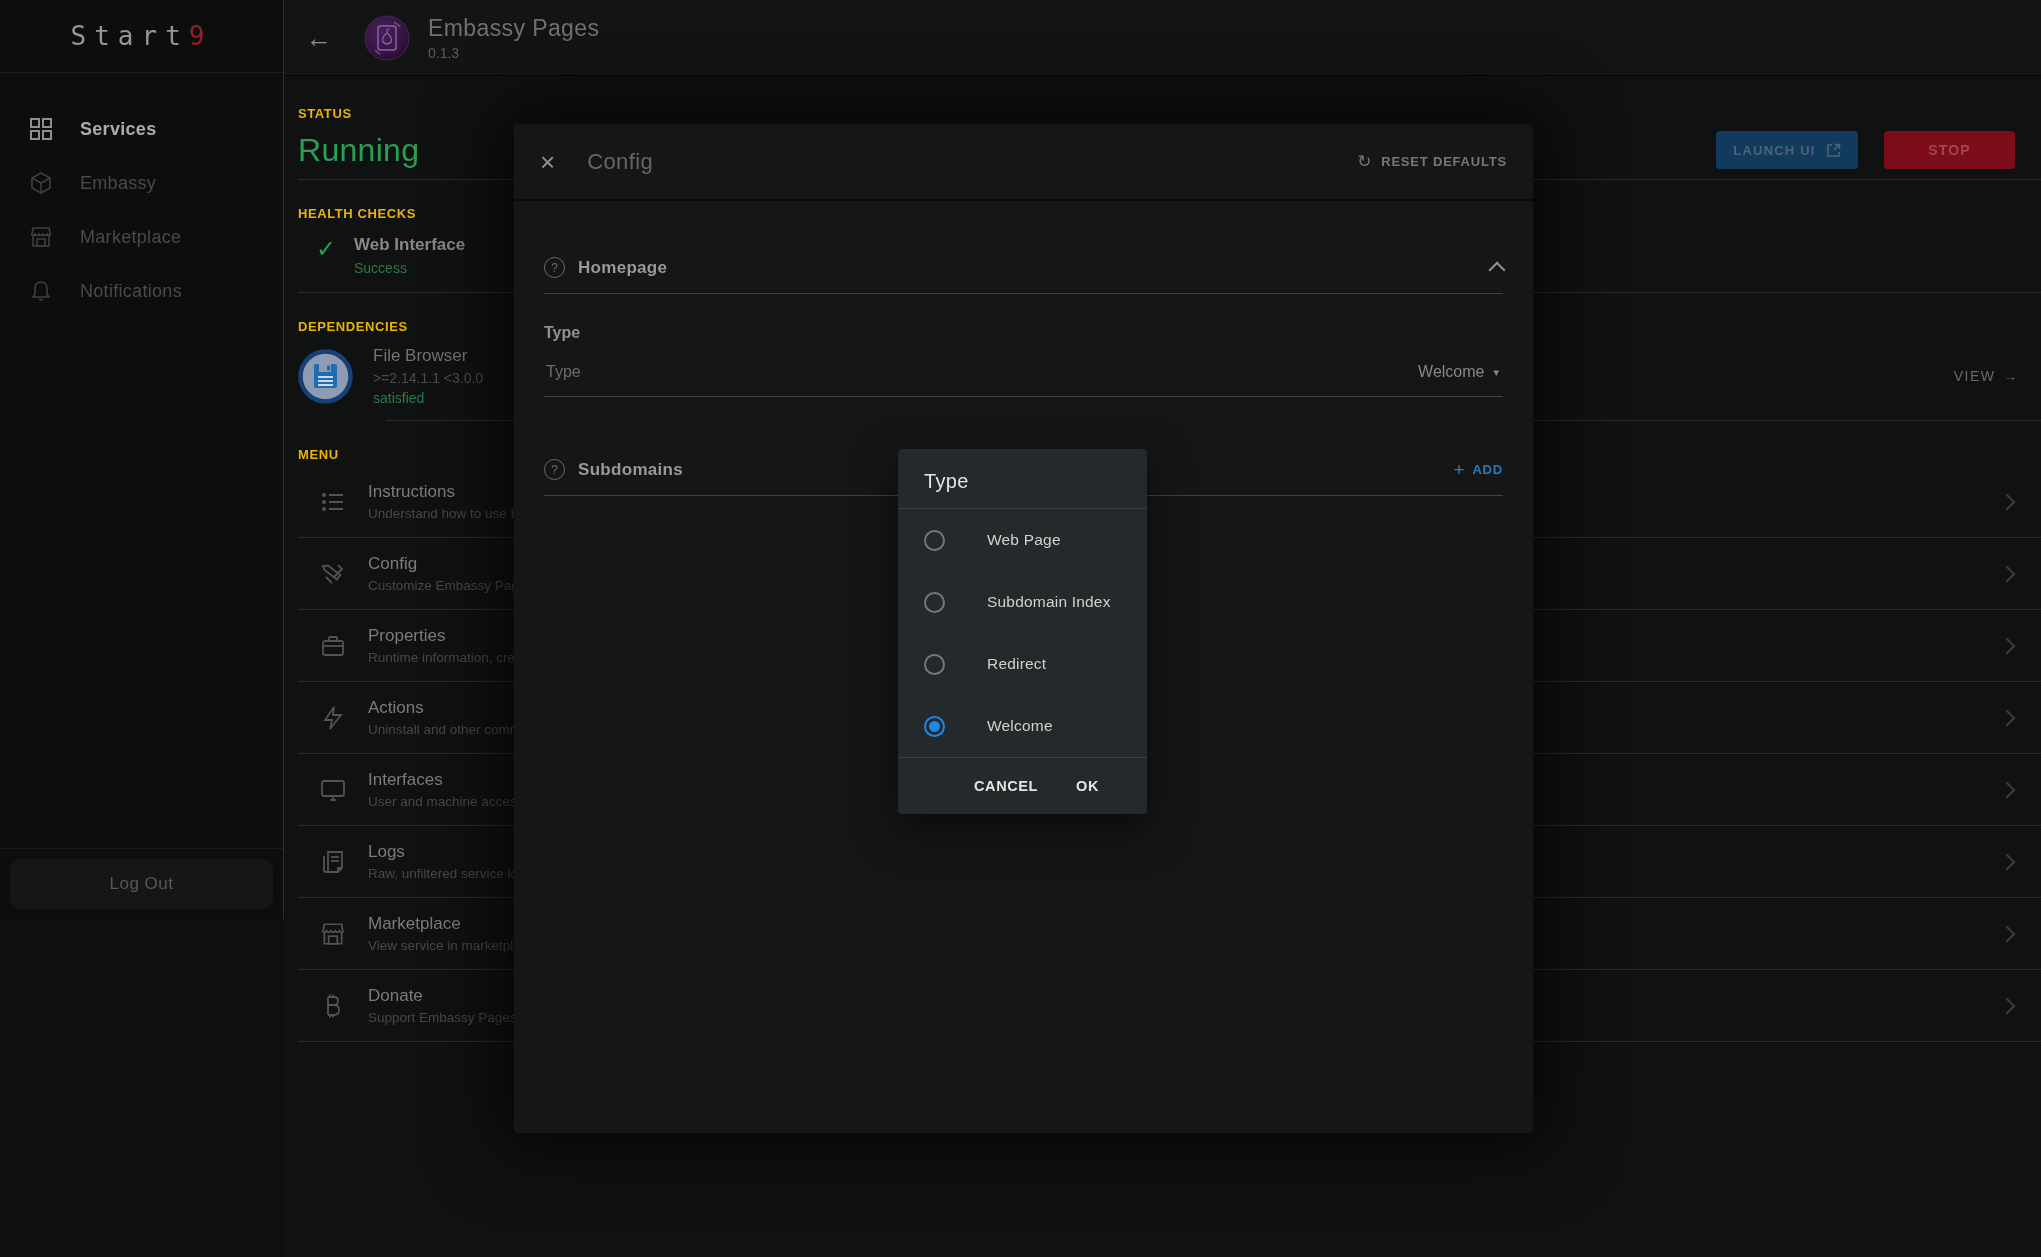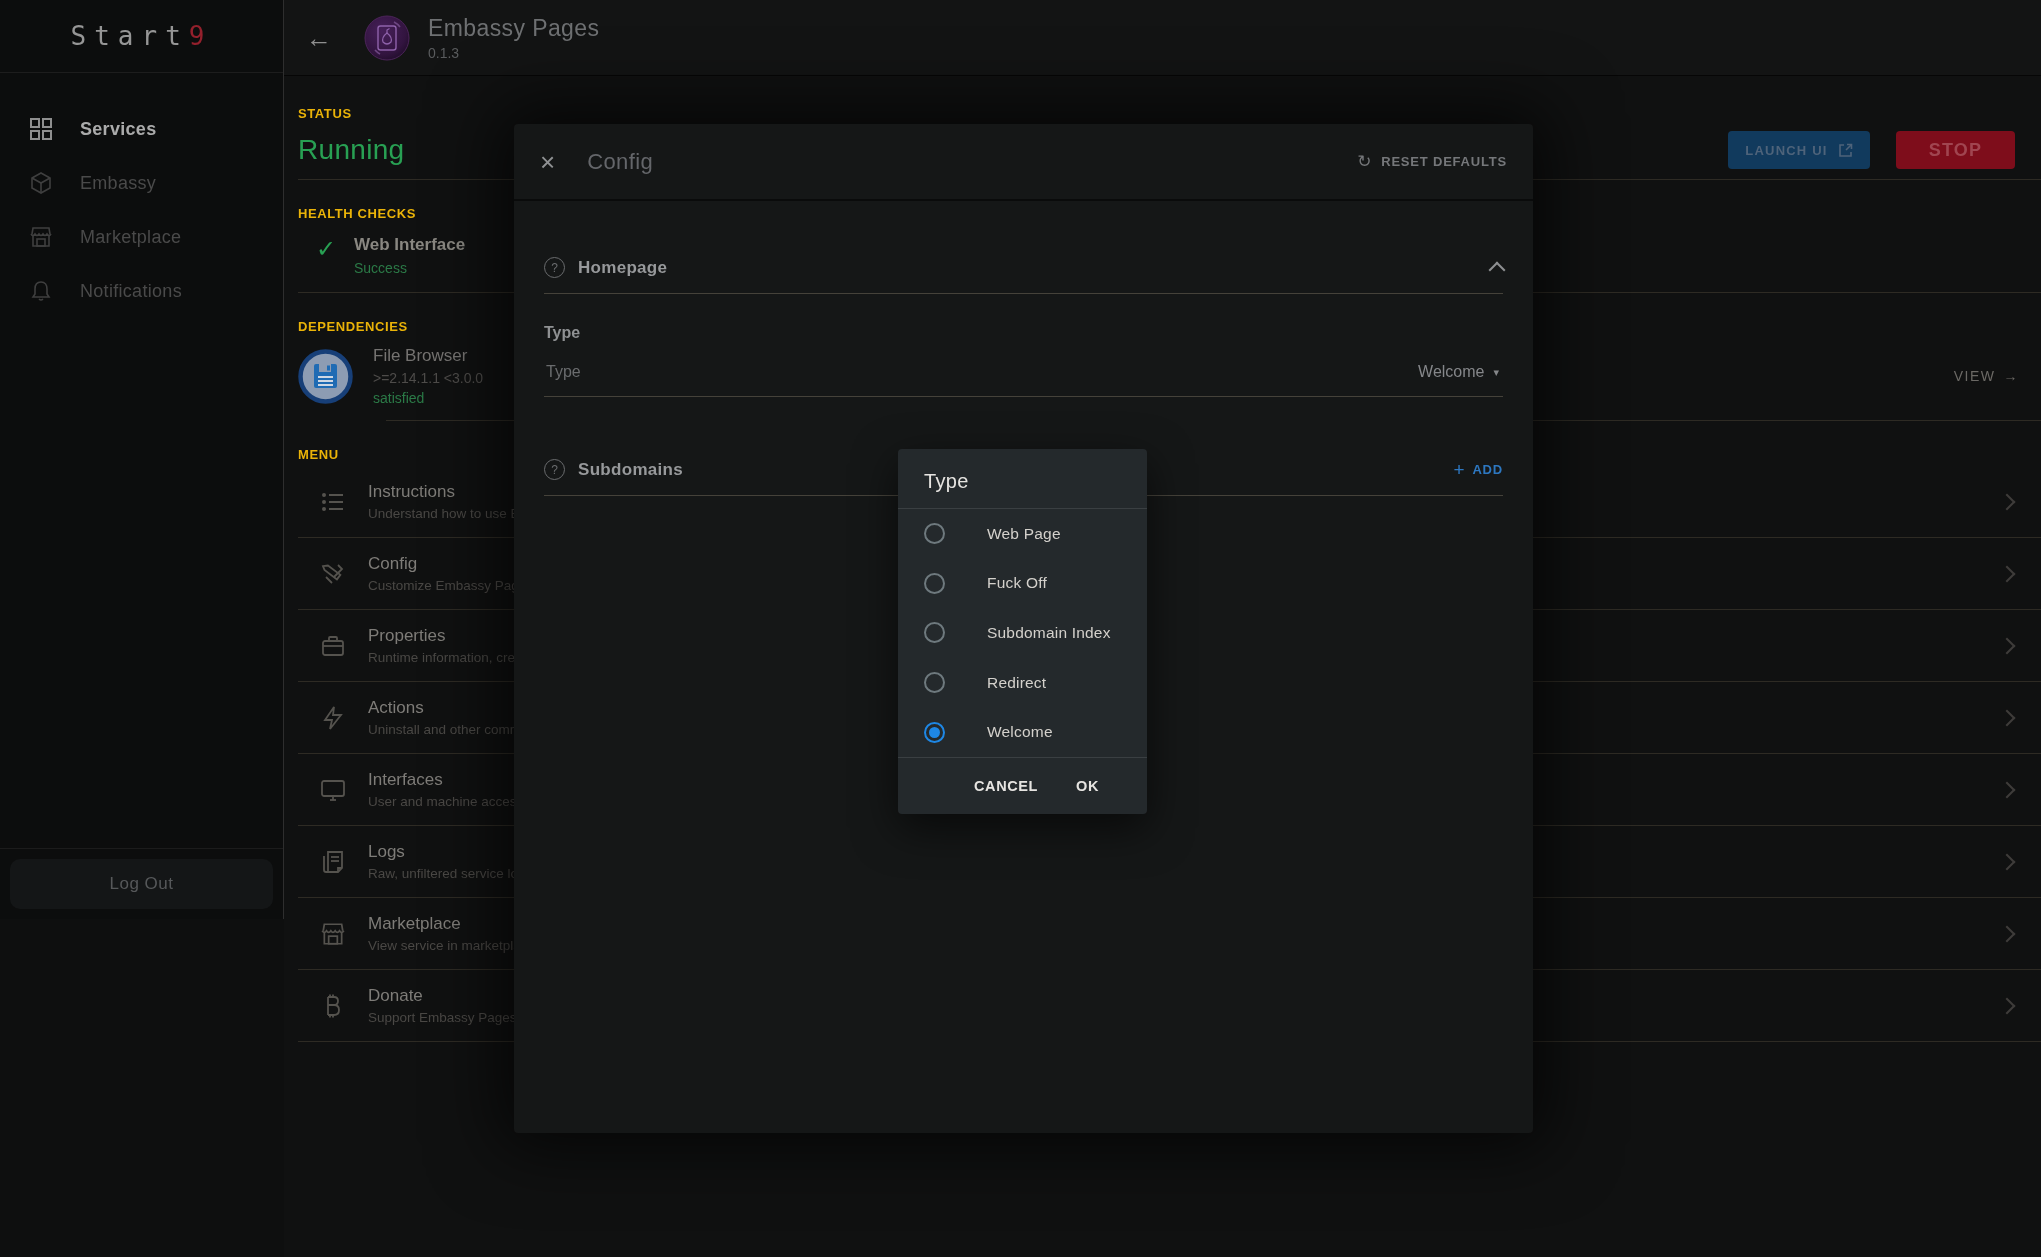--- a/index.html
+++ b/index.html
@@ -31,26 +31,26 @@
   .back{margin-left:22px;font-size:26px;color:#8f8f8f;cursor:pointer;line-height:1;}
   .appicon{margin-left:32px;width:46px;height:46px;}
   .titleblock{margin-left:18px;}
   .apptitle{font-size:23px;color:#6e7072;letter-spacing:0.4px;}
   .appver{font-size:14px;color:#5a5c5e;margin-top:3px;}
 
   .content{padding:0 0 0 14px;}
   .sec-label{font-size:13px;font-weight:bold;letter-spacing:0.6px;color:#eab308;}
   .lab-status{padding-top:30px;}
   .status-row{display:flex;align-items:center;justify-content:space-between;margin-top:6px;padding-right:26px;height:46px;}
-  .running{font-size:28px;color:#28a053;letter-spacing:0.3px;}
+  .running{font-size:32px;color:#28a053;letter-spacing:0.3px;}
   .btns{display:flex;gap:26px;}
   .btn-launch{width:142px;height:38px;background:#113a5d;border-radius:4px;display:flex;align-items:center;
     justify-content:center;gap:10px;color:#4e637a;font-size:13px;font-weight:bold;letter-spacing:1.2px;cursor:pointer;}
-  .btn-stop{width:119px;height:38px;background:#7e0d1b;border-radius:4px;display:flex;align-items:center;
-    justify-content:center;color:#a04550;font-size:18px;font-weight:bold;letter-spacing:1.2px;cursor:pointer;}
+  .btn-stop{width:131px;height:38px;background:#7e0d1b;border-radius:4px;display:flex;align-items:center;
+    justify-content:center;color:#a04550;font-size:14px;font-weight:bold;letter-spacing:1.2px;cursor:pointer;}
   .divider{border-bottom:1px solid #2e2b24;margin-top:6px;}
   .lab-health{margin-top:26px;}
   .health-item{display:flex;margin-top:14px;padding-bottom:16px;border-bottom:1px solid #2e2b24;}
   .checkmark{width:56px;text-align:center;color:#28a053;font-size:24px;line-height:1.2;}
   .hi-name{font-size:17px;font-weight:bold;color:#898781;}
   .hi-result{font-size:14px;color:#2b7a47;margin-top:5px;}
   .lab-deps{margin-top:26px;}
   .dep-item{display:flex;align-items:center;margin-top:12px;padding-bottom:14px;padding-right:22px;}
   .depicon{width:55px;height:55px;flex:none;}
   .dep-text{margin-left:20px;flex:1;}
@@ -435,24 +435,20 @@
       <span class="dlg-title">Type</span>
     </div>
     <div class="dlg-div"></div>
     <div class="dlg-opts">
       <div class="opt-row">
         <span class="radio"></span>
         <span class="opt-label">Web Page</span>
       </div>
       <div class="opt-row">
         <span class="radio"></span>
-        <span class="opt-label">Fuck Off</span>
-      </div>
-      <div class="opt-row">
-        <span class="radio"></span>
         <span class="opt-label">Subdomain Index</span>
       </div>
       <div class="opt-row">
         <span class="radio"></span>
         <span class="opt-label">Redirect</span>
       </div>
       <div class="opt-row selected">
         <span class="radio"></span>
         <span class="opt-label">Welcome</span>
       </div>

